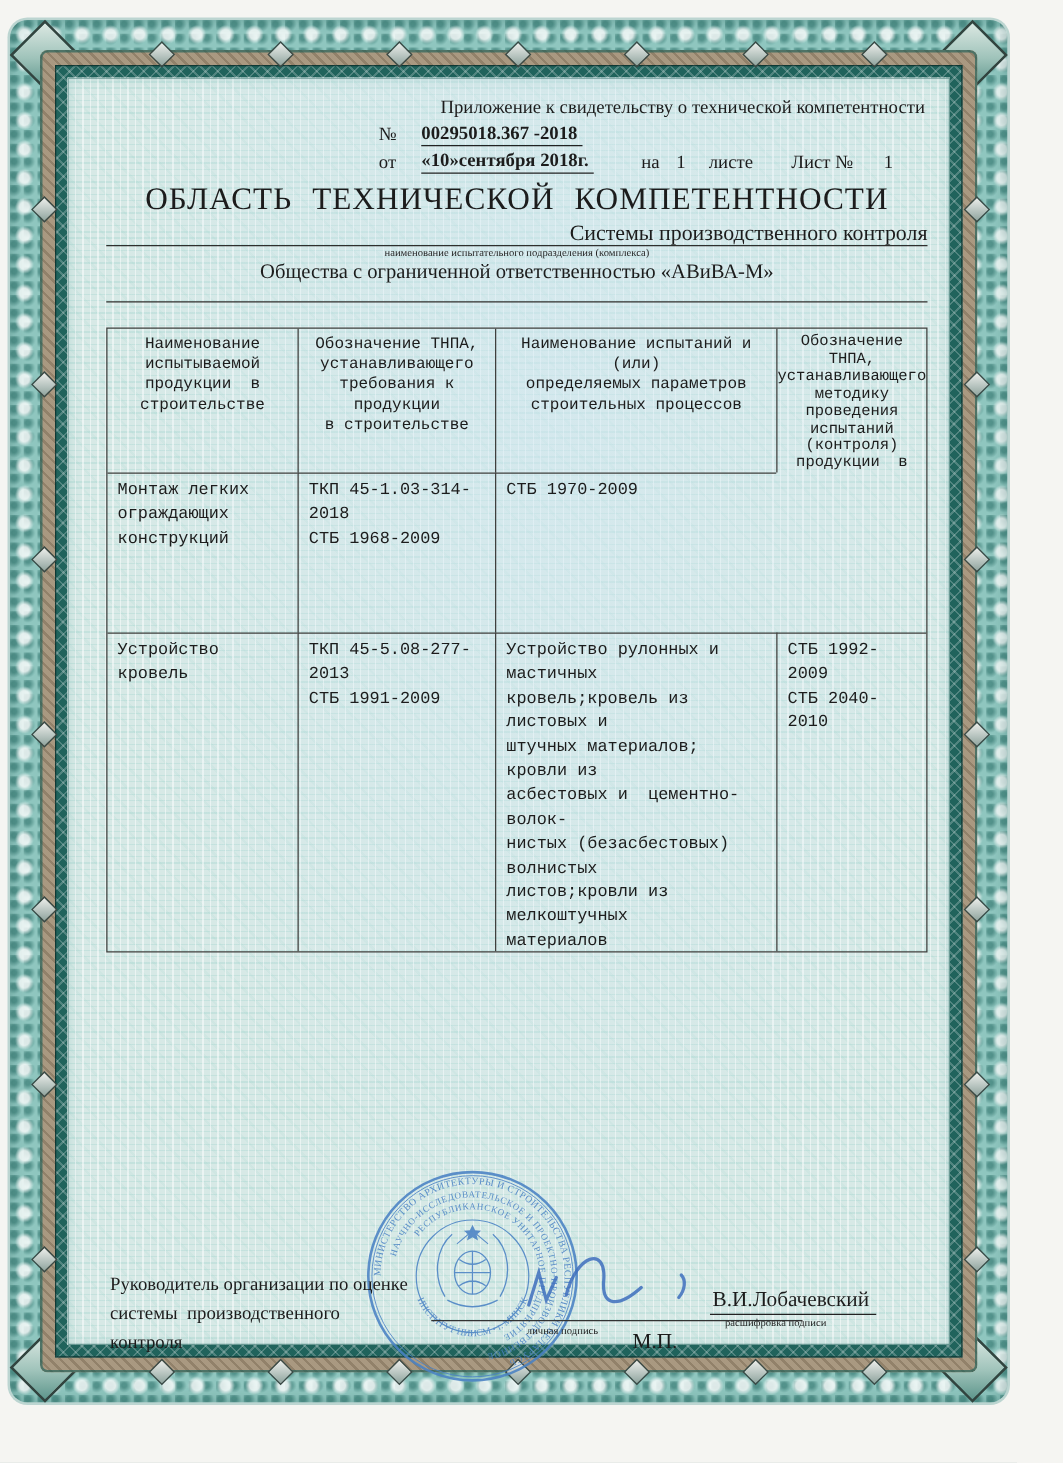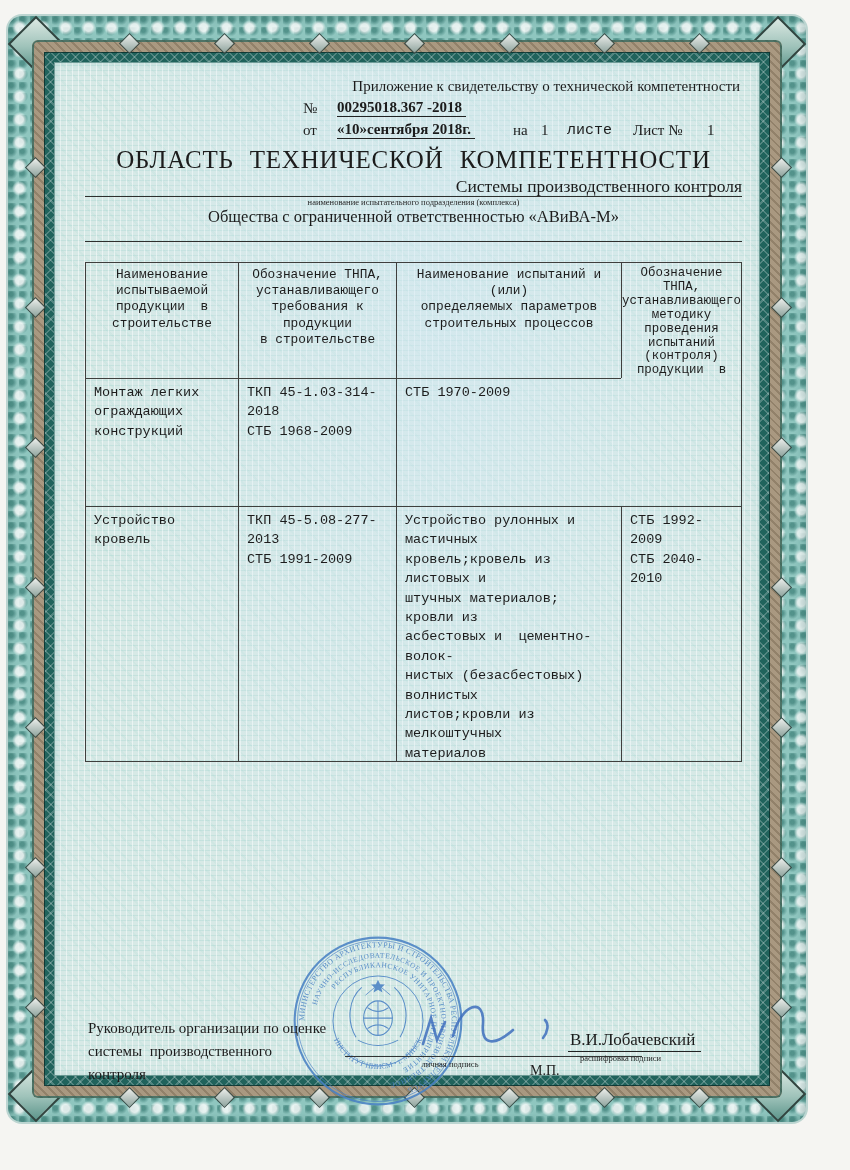--- a/index.html
+++ b/index.html
@@ -57,21 +57,21 @@
       white-space:pre-wrap;overflow:hidden;font-family:Liberation Mono, monospace;}
   .tr-head .td{border-top:none}
   .td:first-child{border-left:none}
   .th{text-align:center;font-size:12.8px;line-height:16.2px;padding-top:4px;}
   .th.c4{font-size:12.4px;line-height:13.9px;}
   .bd{font-size:13.5px;line-height:19.4px;padding:4px 6px 2px 8px;}
 
   .role{left:88px;top:1017px;width:280px;font-size:15px;line-height:23px;white-space:pre-wrap;}
   .sigline{left:345px;top:1056px;width:297px;height:0;border-top:1.2px solid #333;}
   .sigcap{left:360px;top:1059px;width:180px;text-align:center;}
-  .mp{left:530px;top:1063px;font-size:14px;text-align:center;}
+  .mp{left:506px;top:1063px;font-size:17px;text-align:center;}
   .name{left:568px;top:1030px;font-size:17px;border-bottom:1.2px solid #222;padding:0 6px 1px 2px;text-align:center;}
   .namecap{left:580px;top:1053px;}
 
   .stamp{left:287px;top:930px;width:182px;height:182px;opacity:.88;}
   .signature{left:395px;top:992px;width:240px;height:70px;}
   svg{position:absolute;overflow:visible;}
 </style>
 </head>
 <body>
 
@@ -117,21 +117,21 @@
       <div class="sdiam" style="left: 765.5px; top: 983.5px;"></div>
     </div>
 
   <div class="abs appendix">Приложение к свидетельству о технической компетентности</div>
   <span class="abs lbl" style="left:303px;top:100px;">№</span>
   <span class="abs uval" style="left:337px;top:99px;">00295018.367 -2018</span>
   <span class="abs lbl" style="left:303px;top:122px;">от</span>
   <span class="abs uval" style="left:337px;top:121px;">«10»сентября  2018г.</span>
   <span class="abs lbl" style="left:513px;top:122px;">на</span>
   <span class="abs lbl" style="left:541px;top:122px;">1</span>
-  <span class="abs lbl" style="left:567px;top:122px;font-family:Liberation Mono, monospace;">листе</span>
+  <span class="abs lbl" style="left:567px;top:122px;">листе</span>
   <span class="abs lbl" style="left:633px;top:122px;">Лист №</span>
   <span class="abs lbl" style="left:707px;top:122px;">1</span>
 
   <div class="abs title">ОБЛАСТЬ ТЕХНИЧЕСКОЙ КОМПЕТЕНТНОСТИ</div>
   <div class="abs subtitle">Системы производственного контроля</div>
   <div class="abs hline" style="top:196px;"></div>
   <div class="abs org">Общества с ограниченной ответственностью «АВиВА-М»</div>
   <div class="abs subcap caption-sm">наименование испытательного подразделения (комплекса)</div>
   <div class="abs hline" style="top:241px;"></div>
 

